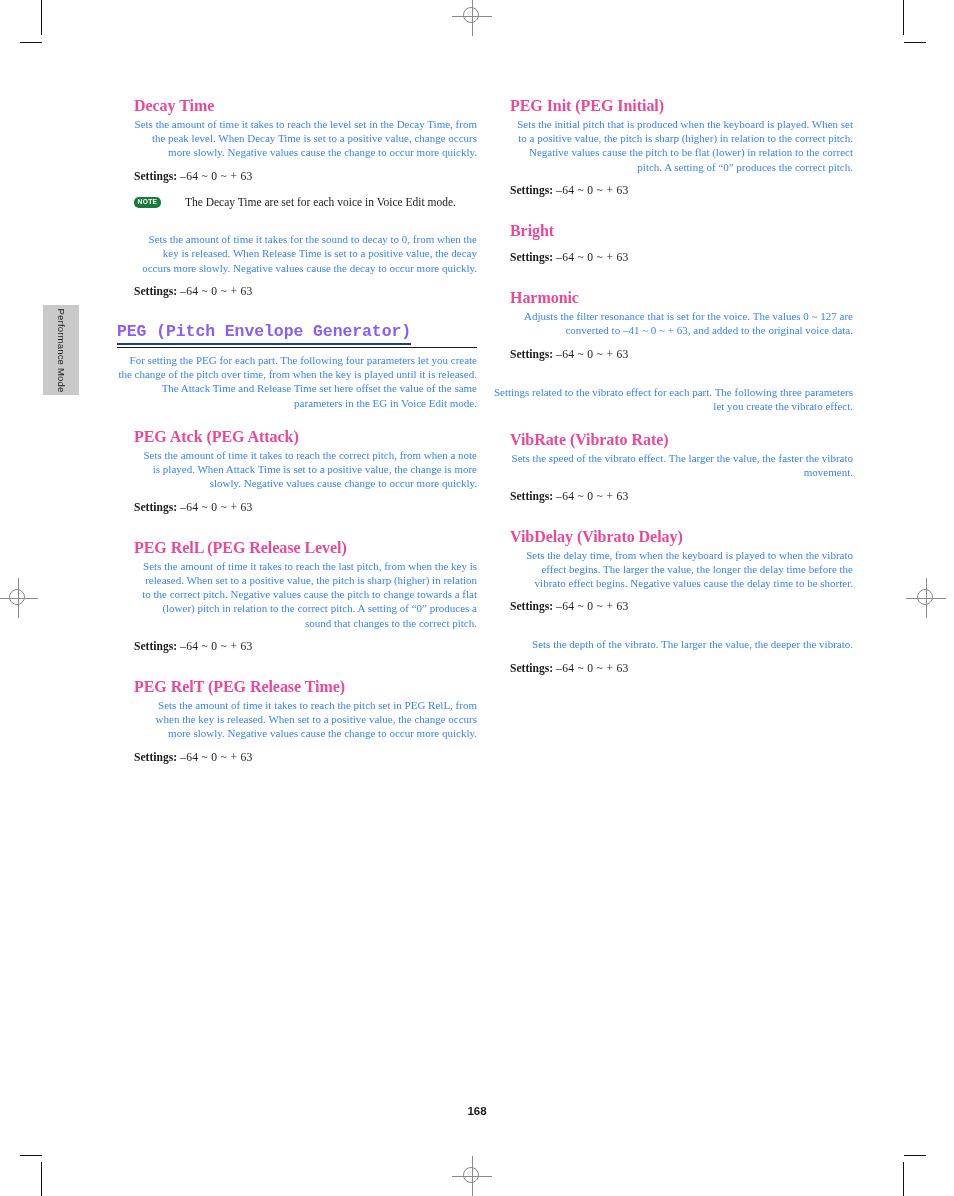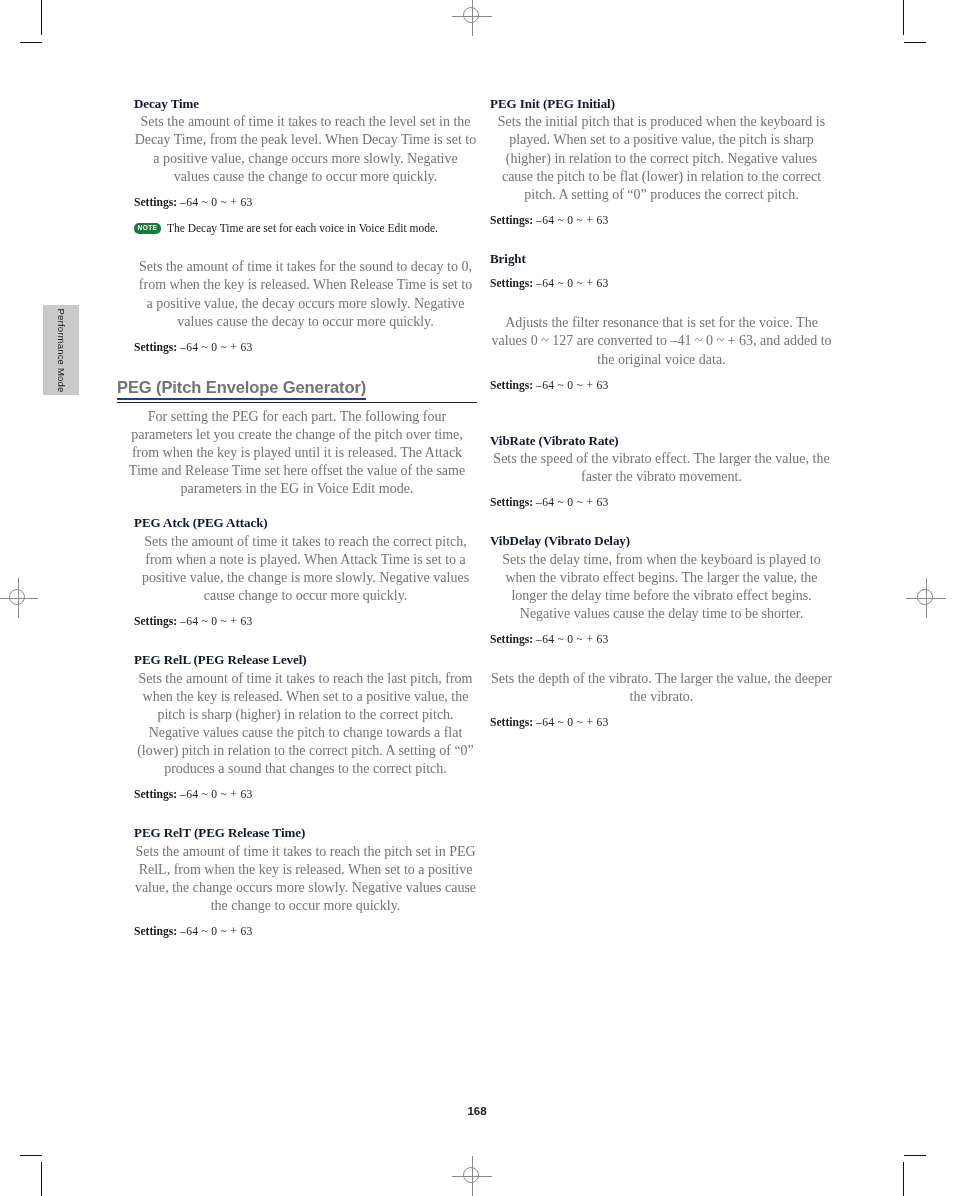--- a/index.html
+++ b/index.html
@@ -71,83 +71,83 @@
     left: 0;
     top: 96px;
     width: 954px;
   }
   .col {
     position: absolute;
     top: 0;
     width: 360px;
   }
   .col-left  { left: 117px; }
-  .col-right { left: 473px; }
+  .col-right { left: 493px; }
 
   
   .section-head {
     margin: 0 0 5px 0;
     padding: 0;
   }
   .section-head .sh-title {
     display: inline-block;
-    font-family: Liberation Sans, sans-serif;
+    font-family: Liberation Mono, monospace;
     font-weight: bold;
     font-size: 16.5px;
-    color: #737373;
+    color: #8b5cf6;
     letter-spacing: -0.1px;
     border-bottom: 2.2px solid #1d3d92;
     padding-bottom: 1px;
     line-height: 1.15;
   }
   .section-head .sh-rule {
     width: 100%;
     height: 1px;
     background: #1d1d1d;
     margin-top: 2px;
   }
 
   
   .sub-head {
     font-family: "Liberation Serif", "DejaVu Serif", serif;
     font-weight: bold;
-    font-size: 13px;
-    color: #0f172a;
+    font-size: 16px;
+    color: #ec4899;
     line-height: 1.25;
     margin: 0 0 1px 0;
     letter-spacing: -0.05px;
   }
 
   .body-text {
-    font-size: 14px;
+    font-size: 11px;
     line-height: 1.295;
-    color: #737373;
+    color: #3b82f6;
     margin: 0;
-    text-align: center;
+    text-align: right;
   }
 
   .settings-line {
     font-size: 11.6px;
     line-height: 1.3;
     color: #1c1c1c;
     margin: 9px 0 0 0;
     font-family: Liberation Serif, serif;
   }
   .settings-line .s-label {
     font-weight: bold;
   }
   .settings-line .s-value {
     letter-spacing: 0.3px;
   }
 
   .note-row {
     display: flex;
     align-items: flex-start;
     margin: 11px 0 0 0;
-    gap: 6px;
+    gap: 24px;
   }
   .note-badge {
     flex: 0 0 auto;
     margin-top: 2px;
     background: #1a7a3c;
     color: #ffffff;
     font-family: "Liberation Sans", "DejaVu Sans", sans-serif;
     font-weight: bold;
     font-size: 6.6px;
     letter-spacing: 0.4px;
@@ -309,30 +309,32 @@
         <div class="sub-head">Bright</div>
         <p class="settings-line">
           <span class="s-label">Settings:</span>
           <span class="s-value">–64 ~ 0 ~ + 63</span>
         </p>
       </div>
 
       <div class="gap-lg"></div>
 
       <div class="block indent">
+        <div class="sub-head">Harmonic</div>
         <p class="body-text">Adjusts the filter resonance that is set for the voice. The values 0 ~ 127 are converted to –41 ~ 0 ~ + 63, and added to the original voice data.</p>
         <p class="settings-line">
           <span class="s-label">Settings:</span>
           <span class="s-value">–64 ~ 0 ~ + 63</span>
         </p>
       </div>
 
       <div class="gap-lg"></div>
 
       <div class="block">
+        <p class="body-text">Settings related to the vibrato effect for each part. The following three parameters let you create the vibrato effect.</p>
       </div>
 
       <div class="gap-md"></div>
 
       <div class="block indent">
         <div class="sub-head">VibRate (Vibrato Rate)</div>
         <p class="body-text">Sets the speed of the vibrato effect. The larger the value, the faster the vibrato movement.</p>
         <p class="settings-line">
           <span class="s-label">Settings:</span>
           <span class="s-value">–64 ~ 0 ~ + 63</span>

